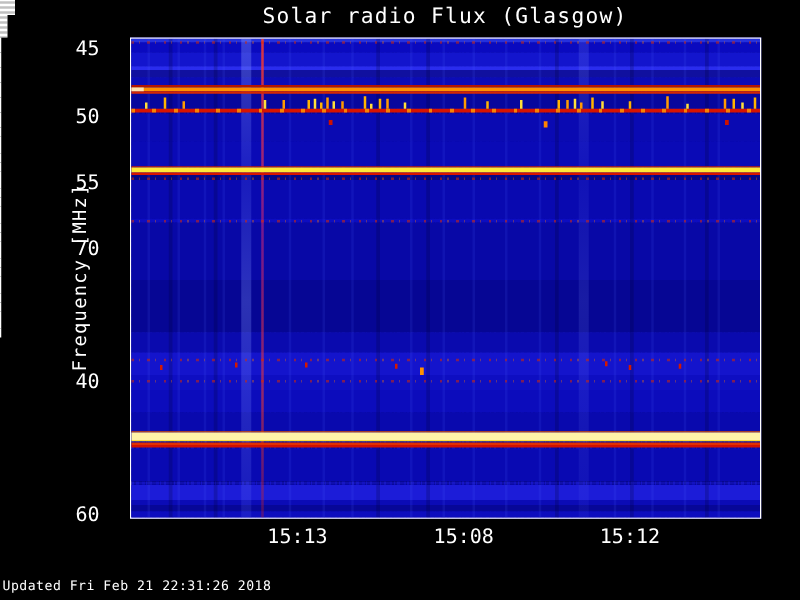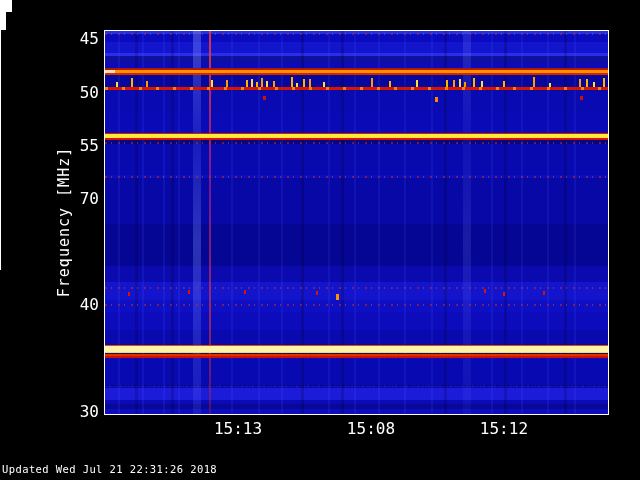--- a/index.html
+++ b/index.html
@@ -29,27 +29,28 @@
     position:absolute;left:64px;top:222px;transform:translate(-50%,-50%) rotate(-90deg);
     font-size:15px;letter-spacing:1px;white-space:nowrap;
   }
   .xlab{
     position:absolute;left:357px;top:443px;transform:translateX(-50%);
     font-size:15px;letter-spacing:0.5px;white-space:nowrap;
   }
   .updated{
     position:absolute;left:2px;top:463px;font-size:10.5px;letter-spacing:0.4px;white-space:nowrap;
   }
-  .ytlabel{position:absolute;left:41px;width:58px;text-align:right;font-size:16px;}
+  .ytlabel{position:absolute;left:41px;width:58px;text-align:center;font-size:16px;}
   .xtlabel{position:absolute;transform:translateX(-50%);font-size:16px;top:419px;}
 </style>
 </head>
 <body>
 
 <div class="figure">
+  <div class="title">Solar radio Flux (Glasgow)</div>
   <div class="ylab">Frequency [MHz]</div>
   <div class="plot">
 
   <div style="left: 0px; width: 503px; top: 0px; height: 3.40444px; background: rgb(37, 49, 221); z-index: 1;"></div>
       <div style="left: 0px; width: 503px; top: 3.40444px; height: 7.76639px; background: rgb(10, 10, 191); z-index: 1;"></div>
       <div style="left: 0px; width: 503px; top: 11.1708px; height: 10.6389px; background: rgb(19, 21, 205); z-index: 1;"></div>
       <div style="left: 0px; width: 503px; top: 21.8097px; height: 2.8725px; background: rgb(42, 44, 238); z-index: 1;"></div>
       <div style="left: 0px; width: 503px; top: 24.6822px; height: 6.7025px; background: rgb(16, 16, 159); z-index: 1;"></div>
       <div style="left: 0px; width: 503px; top: 31.3847px; height: 7.97917px; background: rgb(12, 12, 182); z-index: 1;"></div>
       <div style="left: 0px; width: 503px; top: 43.6194px; height: 12.7667px; background: rgb(7, 7, 157); z-index: 1;"></div>
@@ -155,39 +156,39 @@
       <div style="left: 138.965px; top: 258.653px; width: 2px; height: 4px; background: rgb(212, 24, 0); z-index: 8;"></div>
       <div style="left: 211.107px; top: 259.717px; width: 2px; height: 4px; background: rgb(212, 24, 0); z-index: 8;"></div>
       <div style="left: 231.054px; top: 262.972px; width: 3px; height: 6px; background: rgb(255, 145, 0); z-index: 8;"></div>
       <div style="left: 378.995px; top: 257.589px; width: 2px; height: 4px; background: rgb(212, 24, 0); z-index: 8;"></div>
       <div style="left: 397.945px; top: 260.781px; width: 2px; height: 4px; background: rgb(212, 24, 0); z-index: 8;"></div>
       <div style="left: 437.839px; top: 259.717px; width: 2px; height: 4px; background: rgb(212, 24, 0); z-index: 8;"></div>
       <div style="left: 157.915px; top: 64.8972px; width: 3px; height: 4px; background: rgb(204, 17, 0); z-index: 8;"></div>
       <div style="left: 329.792px; top: 65.9611px; width: 3px; height: 5px; background: rgb(255, 132, 0); z-index: 8;"></div>
       <div style="left: 475.074px; top: 64.8972px; width: 3px; height: 4px; background: rgb(204, 17, 0); z-index: 8;"></div>
     </div>
-  <div class="updated">Updated Wed Jul 21 22:31:26 2018</div>
+  <div class="updated">Updated Fri Feb 21 22:31:26 2018</div>
 <div style="left: 105px; top: 38.4472px; width: 12px; height: 1px; background: rgb(255, 255, 255);"></div>
     <div style="left: 596px; top: 38.4472px; width: 12px; height: 1px; background: rgb(255, 255, 255);"></div>
     <div class="ytlabel" style="top: 29.4472px;">45</div>
     <div style="left: 105px; top: 91.6417px; width: 12px; height: 1px; background: rgb(255, 255, 255);"></div>
     <div style="left: 596px; top: 91.6417px; width: 12px; height: 1px; background: rgb(255, 255, 255);"></div>
     <div class="ytlabel" style="top: 82.6417px;">50</div>
     <div style="left: 105px; top: 144.836px; width: 12px; height: 1px; background: rgb(255, 255, 255);"></div>
     <div style="left: 596px; top: 144.836px; width: 12px; height: 1px; background: rgb(255, 255, 255);"></div>
     <div class="ytlabel" style="top: 135.836px;">55</div>
     <div style="left: 105px; top: 198.031px; width: 12px; height: 1px; background: rgb(255, 255, 255);"></div>
     <div style="left: 596px; top: 198.031px; width: 12px; height: 1px; background: rgb(255, 255, 255);"></div>
     <div class="ytlabel" style="top: 189.031px;">70</div>
     <div style="left: 105px; top: 304.419px; width: 12px; height: 1px; background: rgb(255, 255, 255);"></div>
     <div style="left: 596px; top: 304.419px; width: 12px; height: 1px; background: rgb(255, 255, 255);"></div>
     <div class="ytlabel" style="top: 295.419px;">40</div>
     <div style="left: 105px; top: 410.808px; width: 12px; height: 1px; background: rgb(255, 255, 255);"></div>
     <div style="left: 596px; top: 410.808px; width: 12px; height: 1px; background: rgb(255, 255, 255);"></div>
-    <div class="ytlabel" style="top: 401.808px;">30</div>
+    <div class="ytlabel" style="top: 401.808px;">60</div>
     <div style="left: 105px; top: 65.0444px; width: 6px; height: 1px; background: rgb(255, 255, 255);"></div>
     <div style="left: 602px; top: 65.0444px; width: 6px; height: 1px; background: rgb(255, 255, 255);"></div>
     <div style="left: 105px; top: 118.239px; width: 6px; height: 1px; background: rgb(255, 255, 255);"></div>
     <div style="left: 602px; top: 118.239px; width: 6px; height: 1px; background: rgb(255, 255, 255);"></div>
     <div style="left: 105px; top: 171.433px; width: 6px; height: 1px; background: rgb(255, 255, 255);"></div>
     <div style="left: 602px; top: 171.433px; width: 6px; height: 1px; background: rgb(255, 255, 255);"></div>
     <div style="left: 105px; top: 224.628px; width: 6px; height: 1px; background: rgb(255, 255, 255);"></div>
     <div style="left: 602px; top: 224.628px; width: 6px; height: 1px; background: rgb(255, 255, 255);"></div>
     <div style="left: 105px; top: 251.225px; width: 6px; height: 1px; background: rgb(255, 255, 255);"></div>
     <div style="left: 602px; top: 251.225px; width: 6px; height: 1px; background: rgb(255, 255, 255);"></div>

